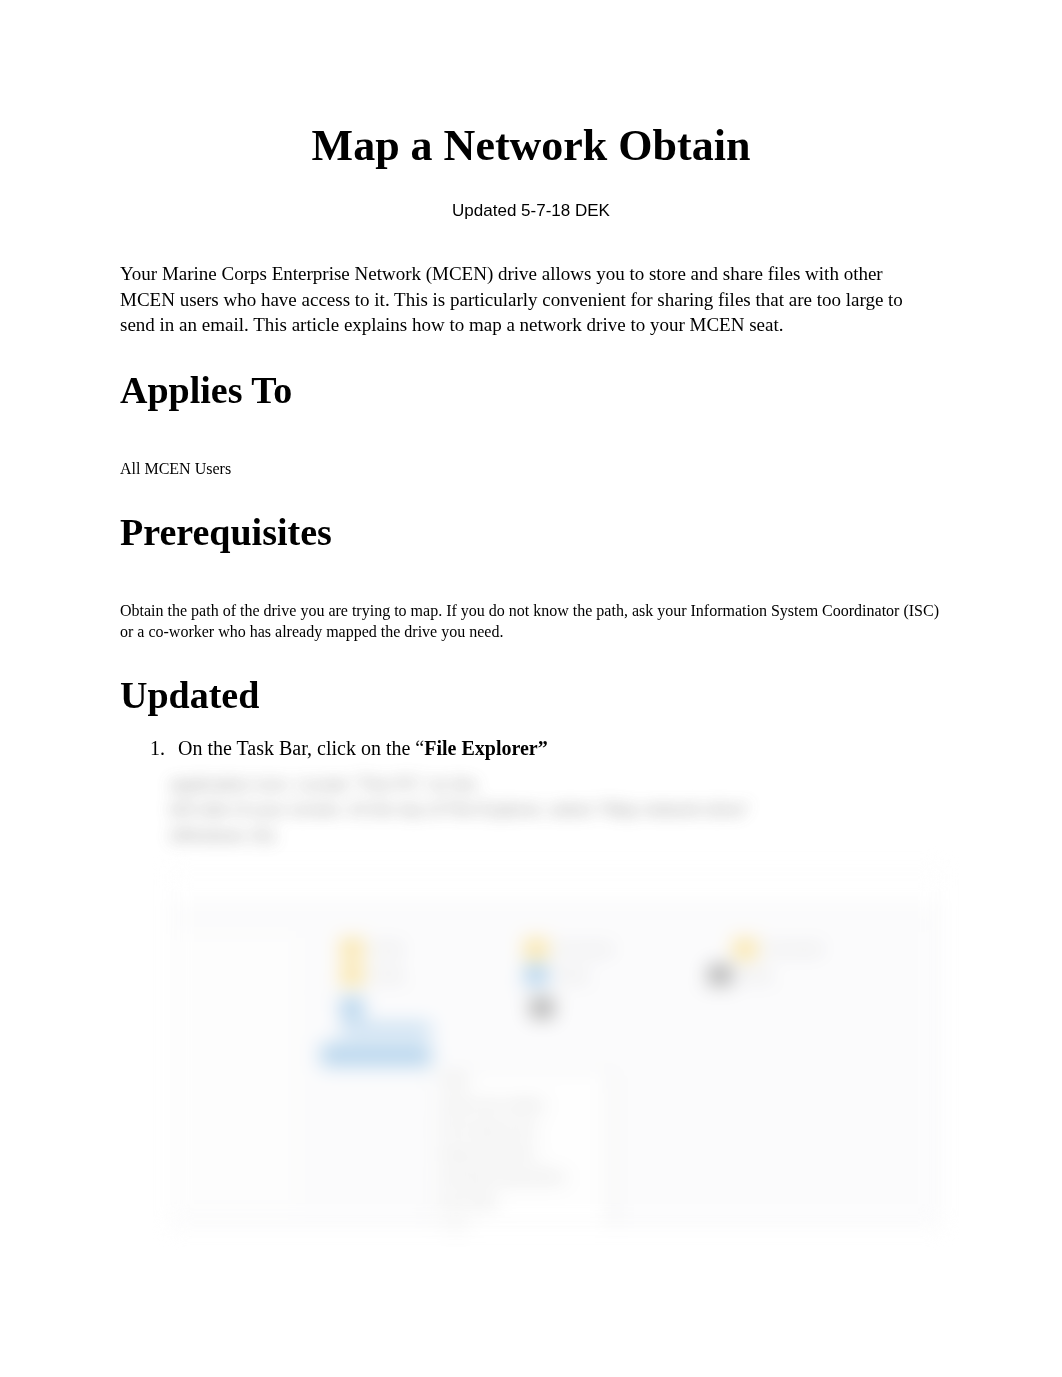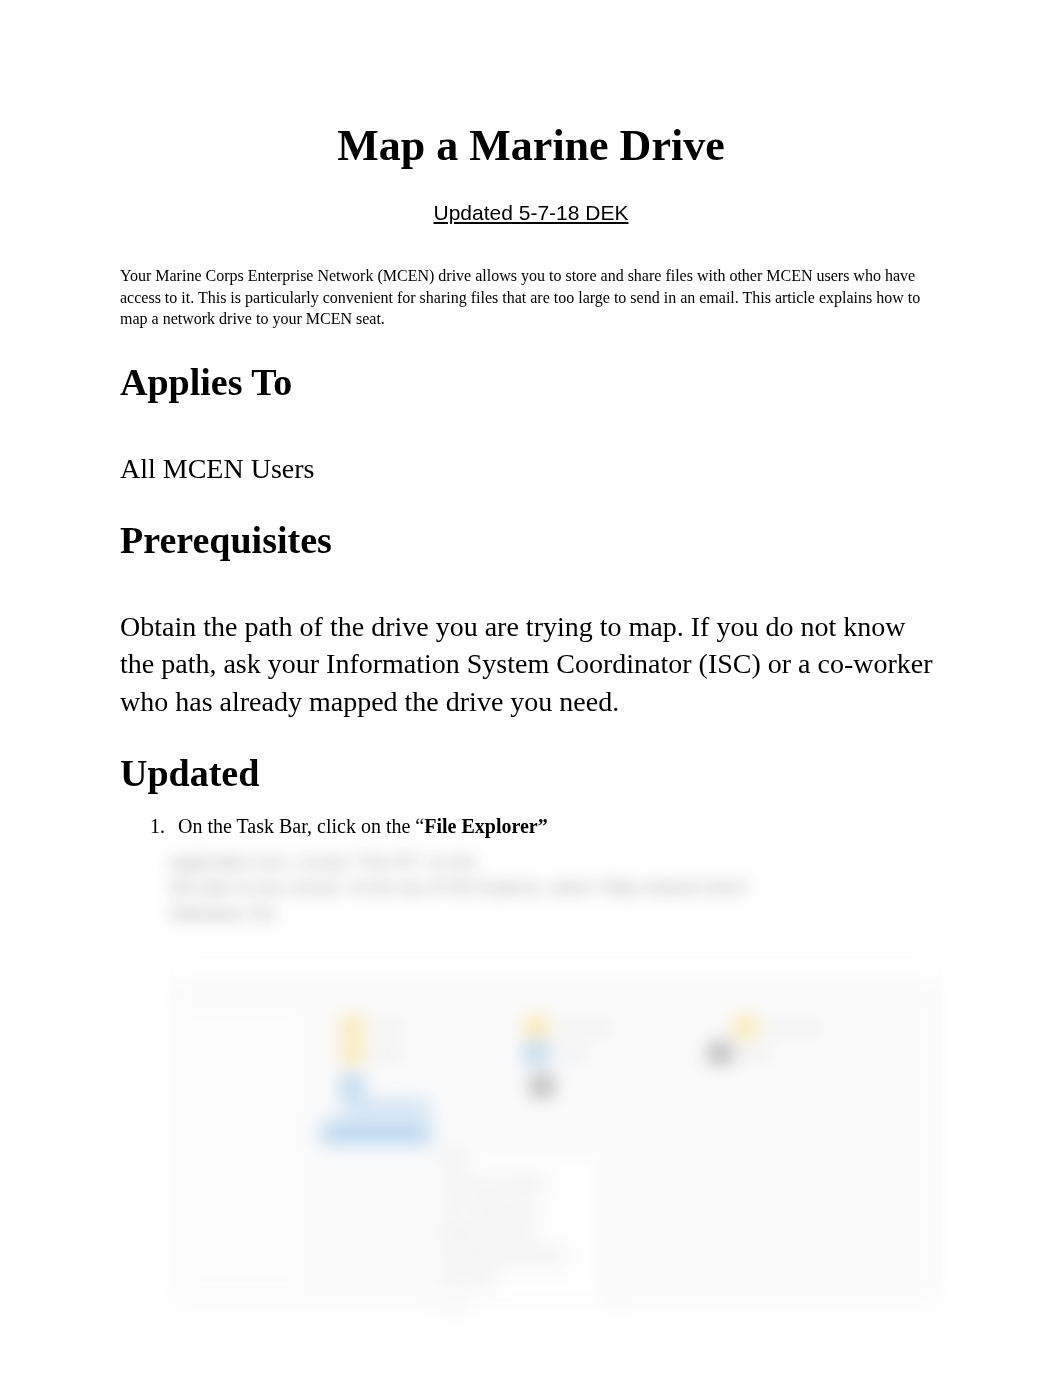--- a/index.html
+++ b/index.html
@@ -12,38 +12,37 @@
     padding: 120px 120px 40px 120px;
   }
   .title {
     font-size: 44px;
     font-weight: bold;
     text-align: center;
     margin-bottom: 30px;
   }
   .updated {
     font-family: Arial, Helvetica, sans-serif;
-    font-size: 21px;
+    font-size: 17px;
     text-align: center;
     margin-bottom: 40px;
-    text-decoration: underline;
   }
   .intro {
-    font-size: 16px;
+    font-size: 19px;
     line-height: 1.35;
     margin-bottom: 30px;
     margin-top: 13px;
   }
   .section-heading {
     font-size: 38px;
     font-weight: bold;
     margin-bottom: 18px;
   }
   .section-text {
-    font-size: 28px;
+    font-size: 16px;
     line-height: 1.35;
     margin-bottom: 30px;
     margin-top: 46px;
   }
   .ol {
     list-style: decimal;
     padding-left: 50px;
     font-size: 20px;
     line-height: 1.35;
   }
@@ -158,21 +157,21 @@
     top: 175px;
     width: 110px;
     height: 22px;
     background: #5aa0d8;
     opacity: 0.8;
   }
 </style>
 </head>
 <body>
 
-<h1 class="title">Map a Marine Drive</h1>
+<h1 class="title">Map a Network Obtain</h1>
 
 <div class="updated">Updated 5-7-18 DEK</div>
 
 <p class="intro">Your Marine Corps Enterprise Network (MCEN) drive allows you to store and share files with other MCEN users who have access to it. This is particularly convenient for sharing files that are too large to send in an email. This article explains how to map a network drive to your MCEN seat.</p>
 
 <h2 class="section-heading">Applies To</h2>
 <p class="section-text">All MCEN Users</p>
 
 <h2 class="section-heading">Prerequisites</h2>
 <p class="section-text">Obtain the path of the drive you are trying to map. If you do not know the path, ask your Information System Coordinator (ISC) or a co-worker who has already mapped the drive you need.</p>

